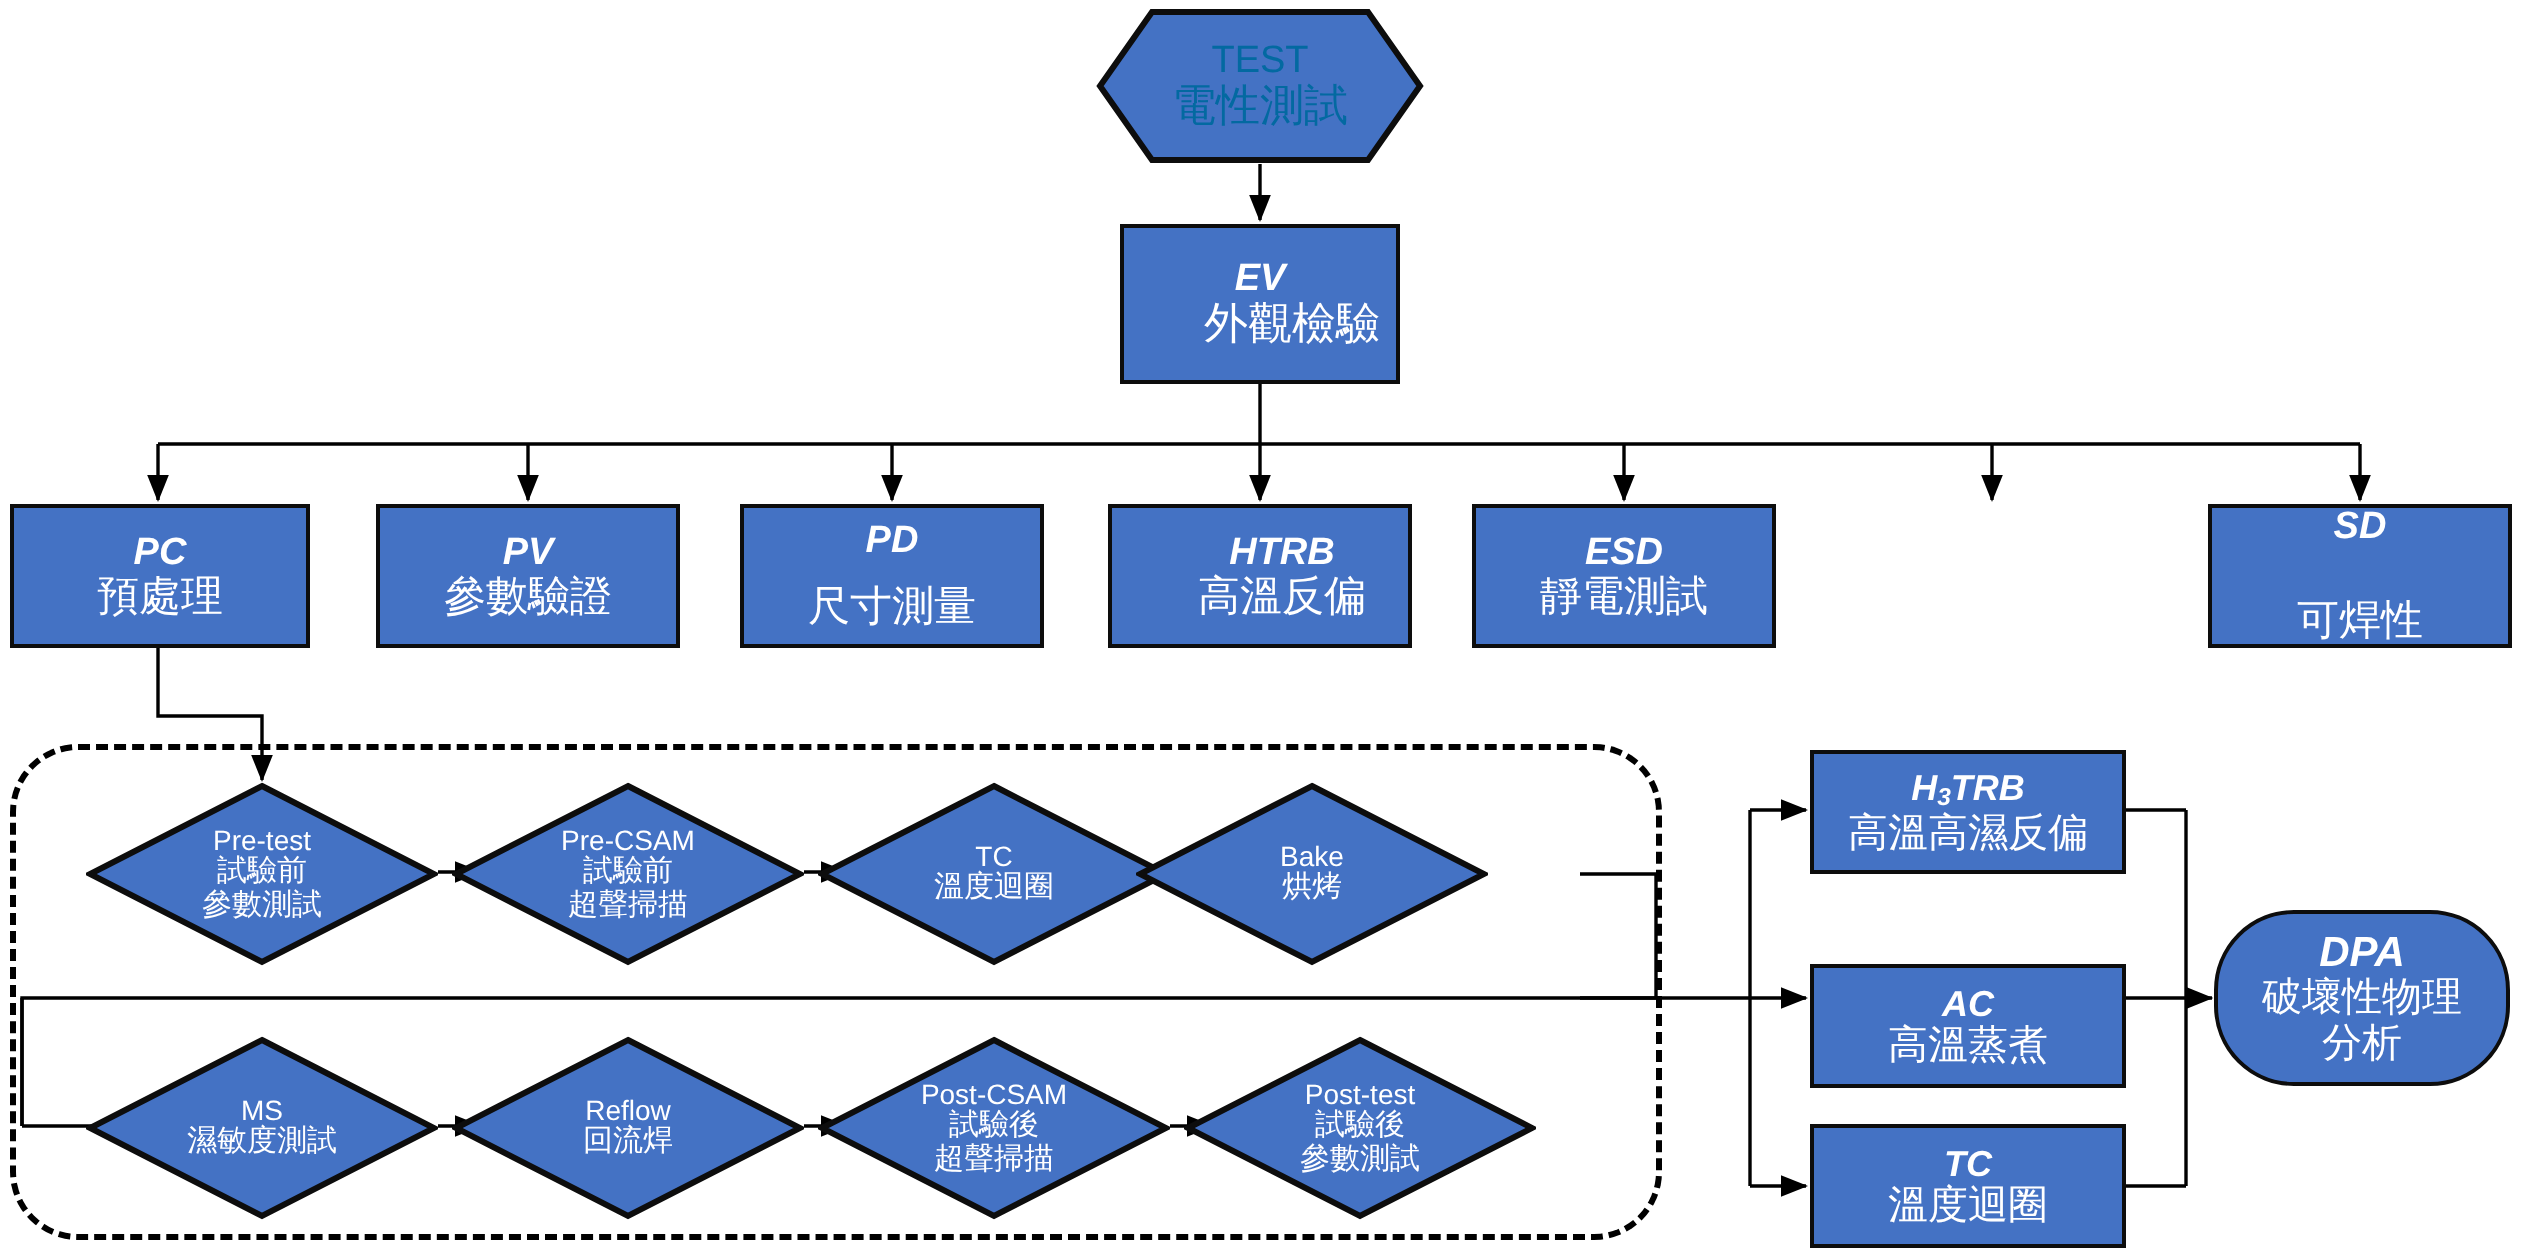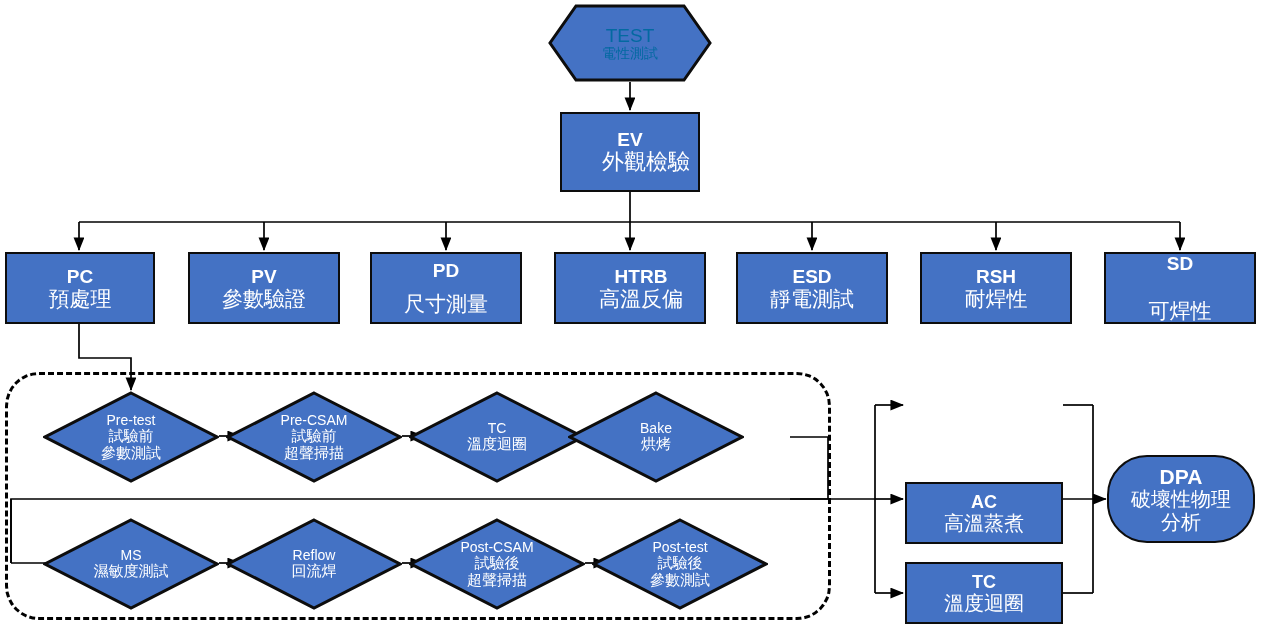--- a/index.html
+++ b/index.html
@@ -39,20 +39,21 @@
     text-align: center;
     line-height: 1.12;
     z-index: 5;
   }
   .node .ln {
     display: block;
     white-space: nowrap;
   }
   .node .ln.en {
     font-weight: bold;
+    font-style: italic;
   }
 
   
   .rect {
     background: #4472C4;
     border: 2.5px solid #0d0d0d;
   }
 
   
   .round {
@@ -116,21 +117,21 @@
     position: absolute;
     box-sizing: border-box;
     border: 3px dashed #000000;
     border-radius: 34px;
     background: transparent;
     z-index: 1;
   }
 
   
   .t-hex .en { font-size: 19px; }
-  .t-hex .zh { font-size: 14px; }
+  .t-hex .zh { font-size: 22px; }
 
   .t-ev .en  { font-size: 19px; }
   .t-ev .zh  { font-size: 22px; margin-left: 32px; }
 
   .t-row .en { font-size: 19px; }
   .t-row .zh { font-size: 21px; }
 
   .t-dia .en { font-size: 14px; font-weight: normal; }
   .t-dia .zh { font-size: 15px; }
 
@@ -237,24 +238,20 @@
   <div class="node rect t-row" style="left:554px; top:252px; width:152px; height:72px;padding-left:22px;">
     <span class="ln en">HTRB</span>
     <span class="ln zh">高溫反偏</span>
   </div>
 
   <div class="node rect t-row" style="left:736px; top:252px; width:152px; height:72px;">
     <span class="ln en">ESD</span>
     <span class="ln zh">靜電測試</span>
   </div>
 
-  <div class="node rect t-row" style="left:920px; top:252px; width:152px; height:72px;">
-    <span class="ln en">RSH</span>
-    <span class="ln zh">耐焊性</span>
-  </div>
 
   <div class="node rect t-row" style="left:1104px; top:252px; width:152px; height:72px;gap:25px;">
     <span class="ln en">SD</span>
     <span class="ln zh">可焊性</span>
   </div>
 
   <div class="dia" style="left:43px; top:391px; width:176px; height:92px;">
     <svg width="176" height="92" viewBox="0 0 176 92">
       <polygon points="88,2 174,46 88,90 2,46" fill="#4472C4" stroke="#0d0d0d" stroke-width="3"></polygon>
     </svg>
@@ -331,20 +328,24 @@
     <svg width="176" height="92" viewBox="0 0 176 92">
       <polygon points="88,2 174,46 88,90 2,46" fill="#4472C4" stroke="#0d0d0d" stroke-width="3"></polygon>
     </svg>
     <div class="diatext t-dia">
       <span class="ln en">Post-test</span>
       <span class="ln zh">試驗後</span>
       <span class="ln zh">參數測試</span>
     </div>
   </div>
 
+  <div class="node rect t-right" style="left:905px; top:375px; width:158px; height:62px;">
+    <span class="ln en"><span>H</span><sub>3</sub><span>TRB</span></span>
+    <span class="ln zh">高溫高濕反偏</span>
+  </div>
 
   <div class="node rect t-right" style="left:905px; top:468px; width:158px; height:62px;margin-top:14px;">
     <span class="ln en">AC</span>
     <span class="ln zh">高溫蒸煮</span>
   </div>
 
   <div class="node rect t-right" style="left:905px; top:562px; width:158px; height:62px;">
     <span class="ln en">TC</span>
     <span class="ln zh">溫度迴圈</span>
   </div>

